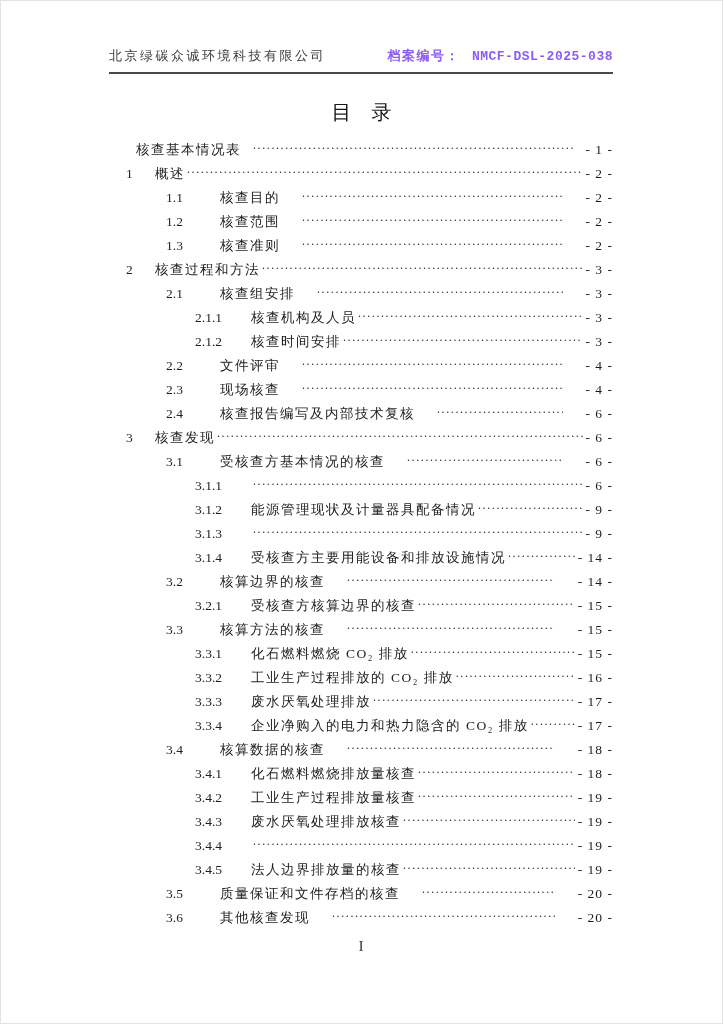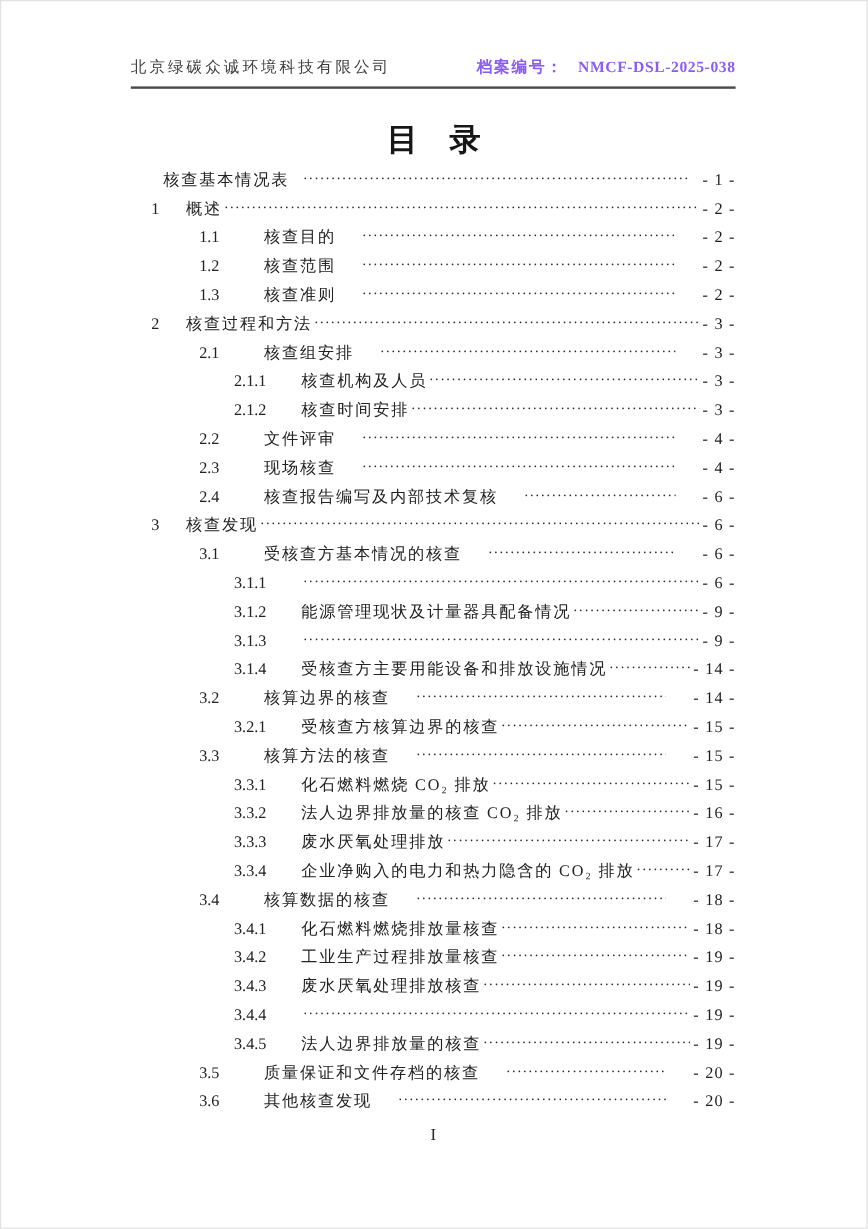--- a/index.html
+++ b/index.html
@@ -28,28 +28,28 @@
   .company {
     color: #3c3c3c;
     letter-spacing: 2.5px;
     font-weight: 500;
   }
   .archive {
     display: flex; align-items: baseline;
     font-weight: bold; color: #8b5cf6;
   }
   .archive .archive-label { letter-spacing: 1.5px; margin-right: 12px; }
-  .archive .archive-number { letter-spacing: 0.5px; }
+  .archive .archive-number { letter-spacing: 0.5px; font-family: Liberation Mono, monospace; }
   
   .doc-title {
     position: absolute;
     left: 0; right: 0; top: 98px;
     text-align: center;
-    font-size: 26px;
-    font-weight: bold;
+    font-size: 20px;
+    font-weight: normal;
     color: #161616;
   }
   
   .toc-list {
     position: absolute;
     left: 125px; top: 138px;
     width: 487px;
   }
   .toc-row {
     display: flex;
@@ -243,21 +243,21 @@
         <span class="pg">- 15 -</span>
       </div>
       <div class="toc-row lvl2">
         <span class="num">3.3.1</span>
         <span class="lbl">化石燃料燃烧 CO₂ 排放</span>
         <span class="dots"></span>
         <span class="pg">- 15 -</span>
       </div>
       <div class="toc-row lvl2">
         <span class="num">3.3.2</span>
-        <span class="lbl">法人边界排放量的核查 CO₂ 排放</span>
+        <span class="lbl">工业生产过程排放的 CO₂ 排放</span>
         <span class="dots"></span>
         <span class="pg">- 16 -</span>
       </div>
       <div class="toc-row lvl2">
         <span class="num">3.3.3</span>
         <span class="lbl">废水厌氧处理排放</span>
         <span class="dots"></span>
         <span class="pg">- 17 -</span>
       </div>
       <div class="toc-row lvl2">

